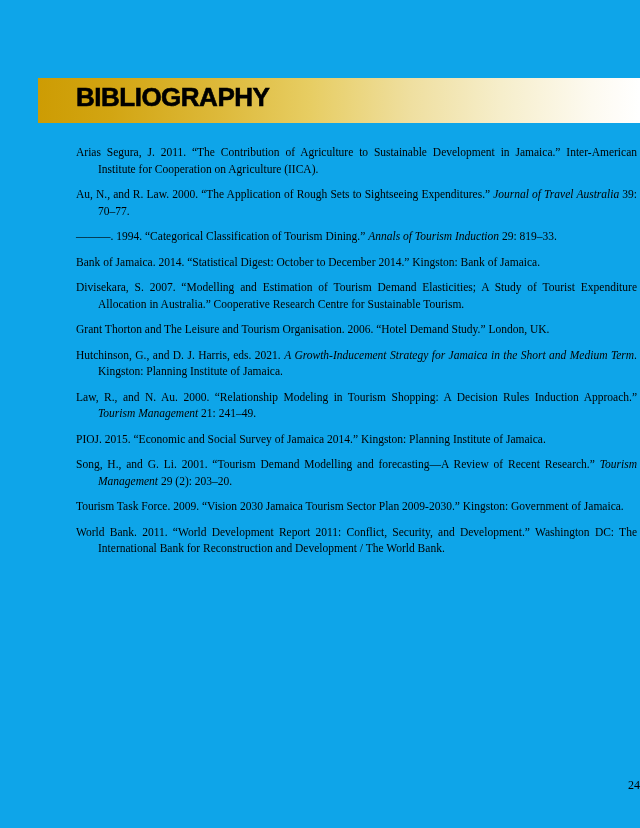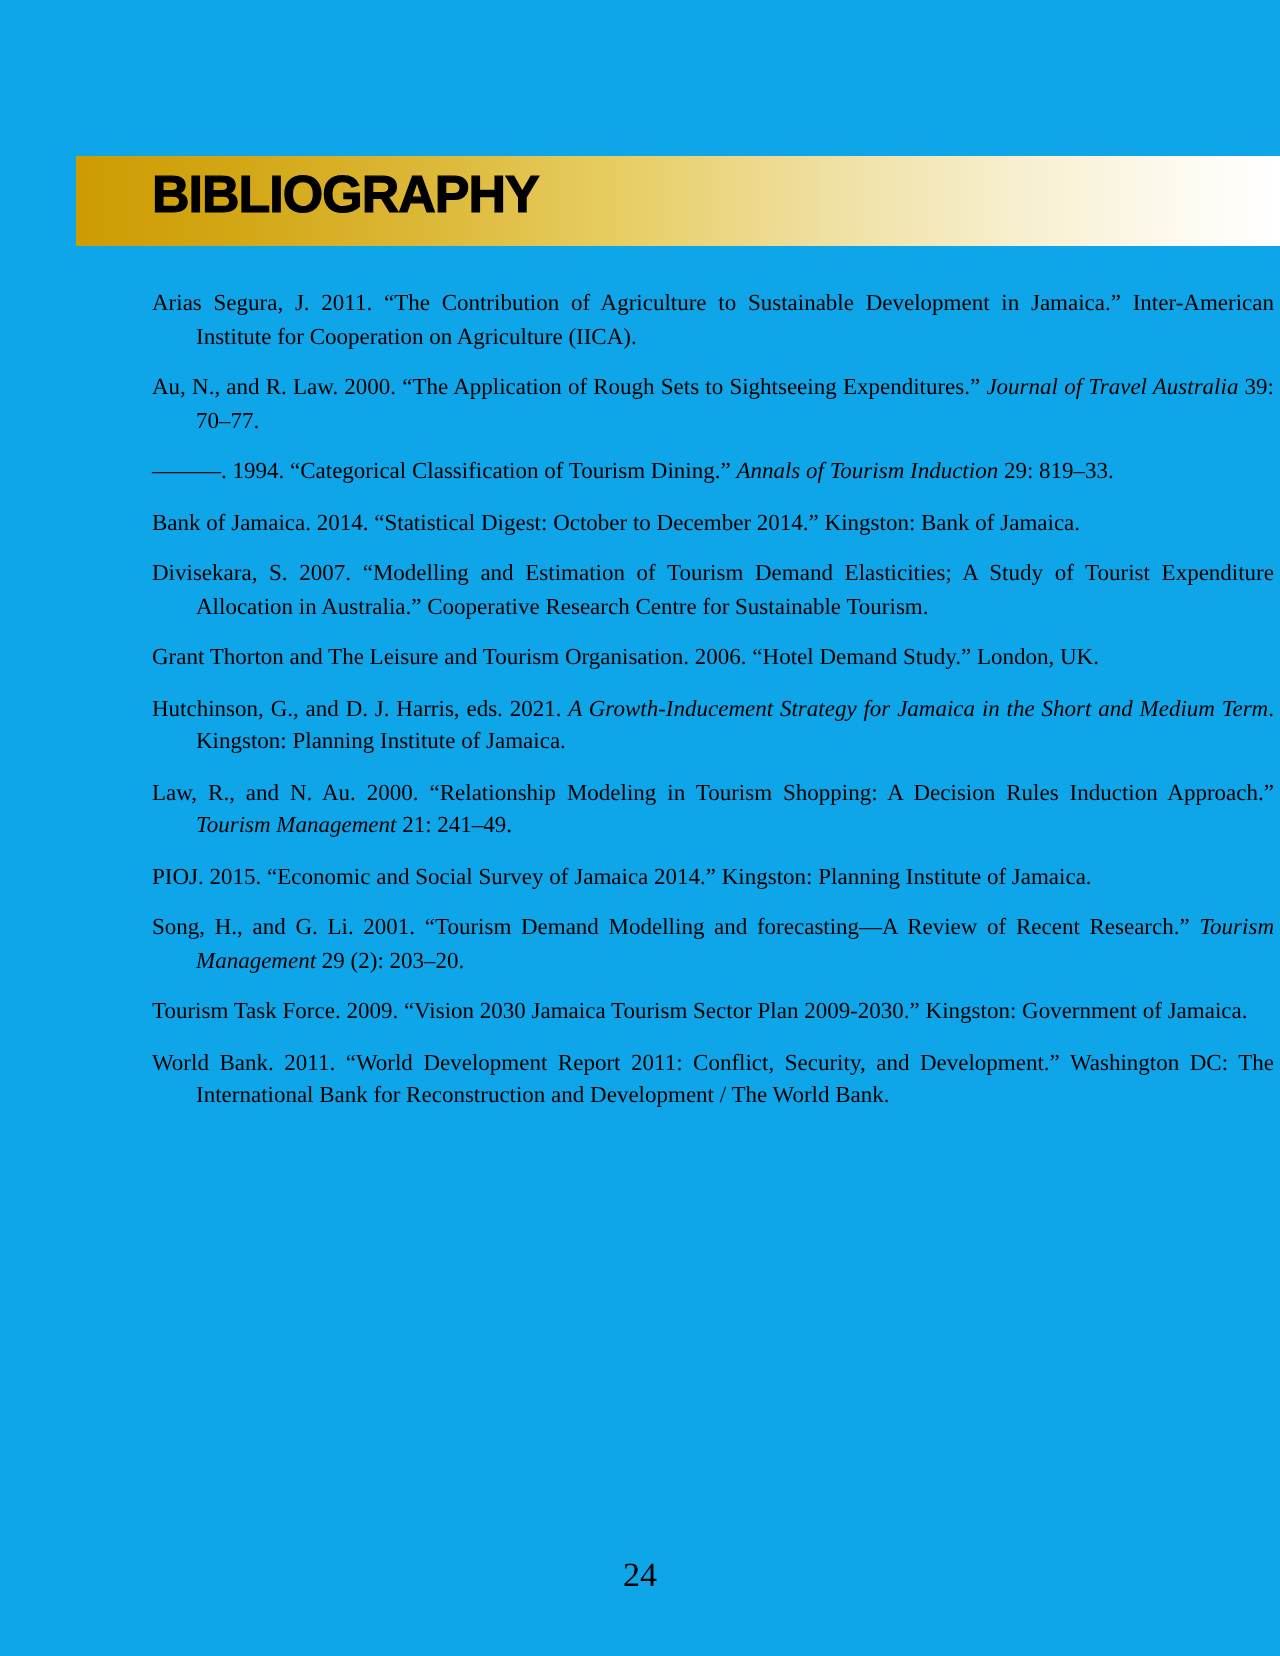--- a/index.html
+++ b/index.html
@@ -63,22 +63,22 @@
     text-align: justify;
   }
   .bib-entry i {
     font-style: italic;
   }
   .page-number {
     position: absolute;
     top: 778px;
     left: 0;
     width: 100%;
-    text-align: center;
-    font-size: 17px;
+    text-align: right;
+    font-size: 12px;
   }
 </style>
 </head>
 <body>
 
 <div class="page">
 
   <div class="banner">
     <div class="banner-title">BIBLIOGRAPHY</div>
   </div>

